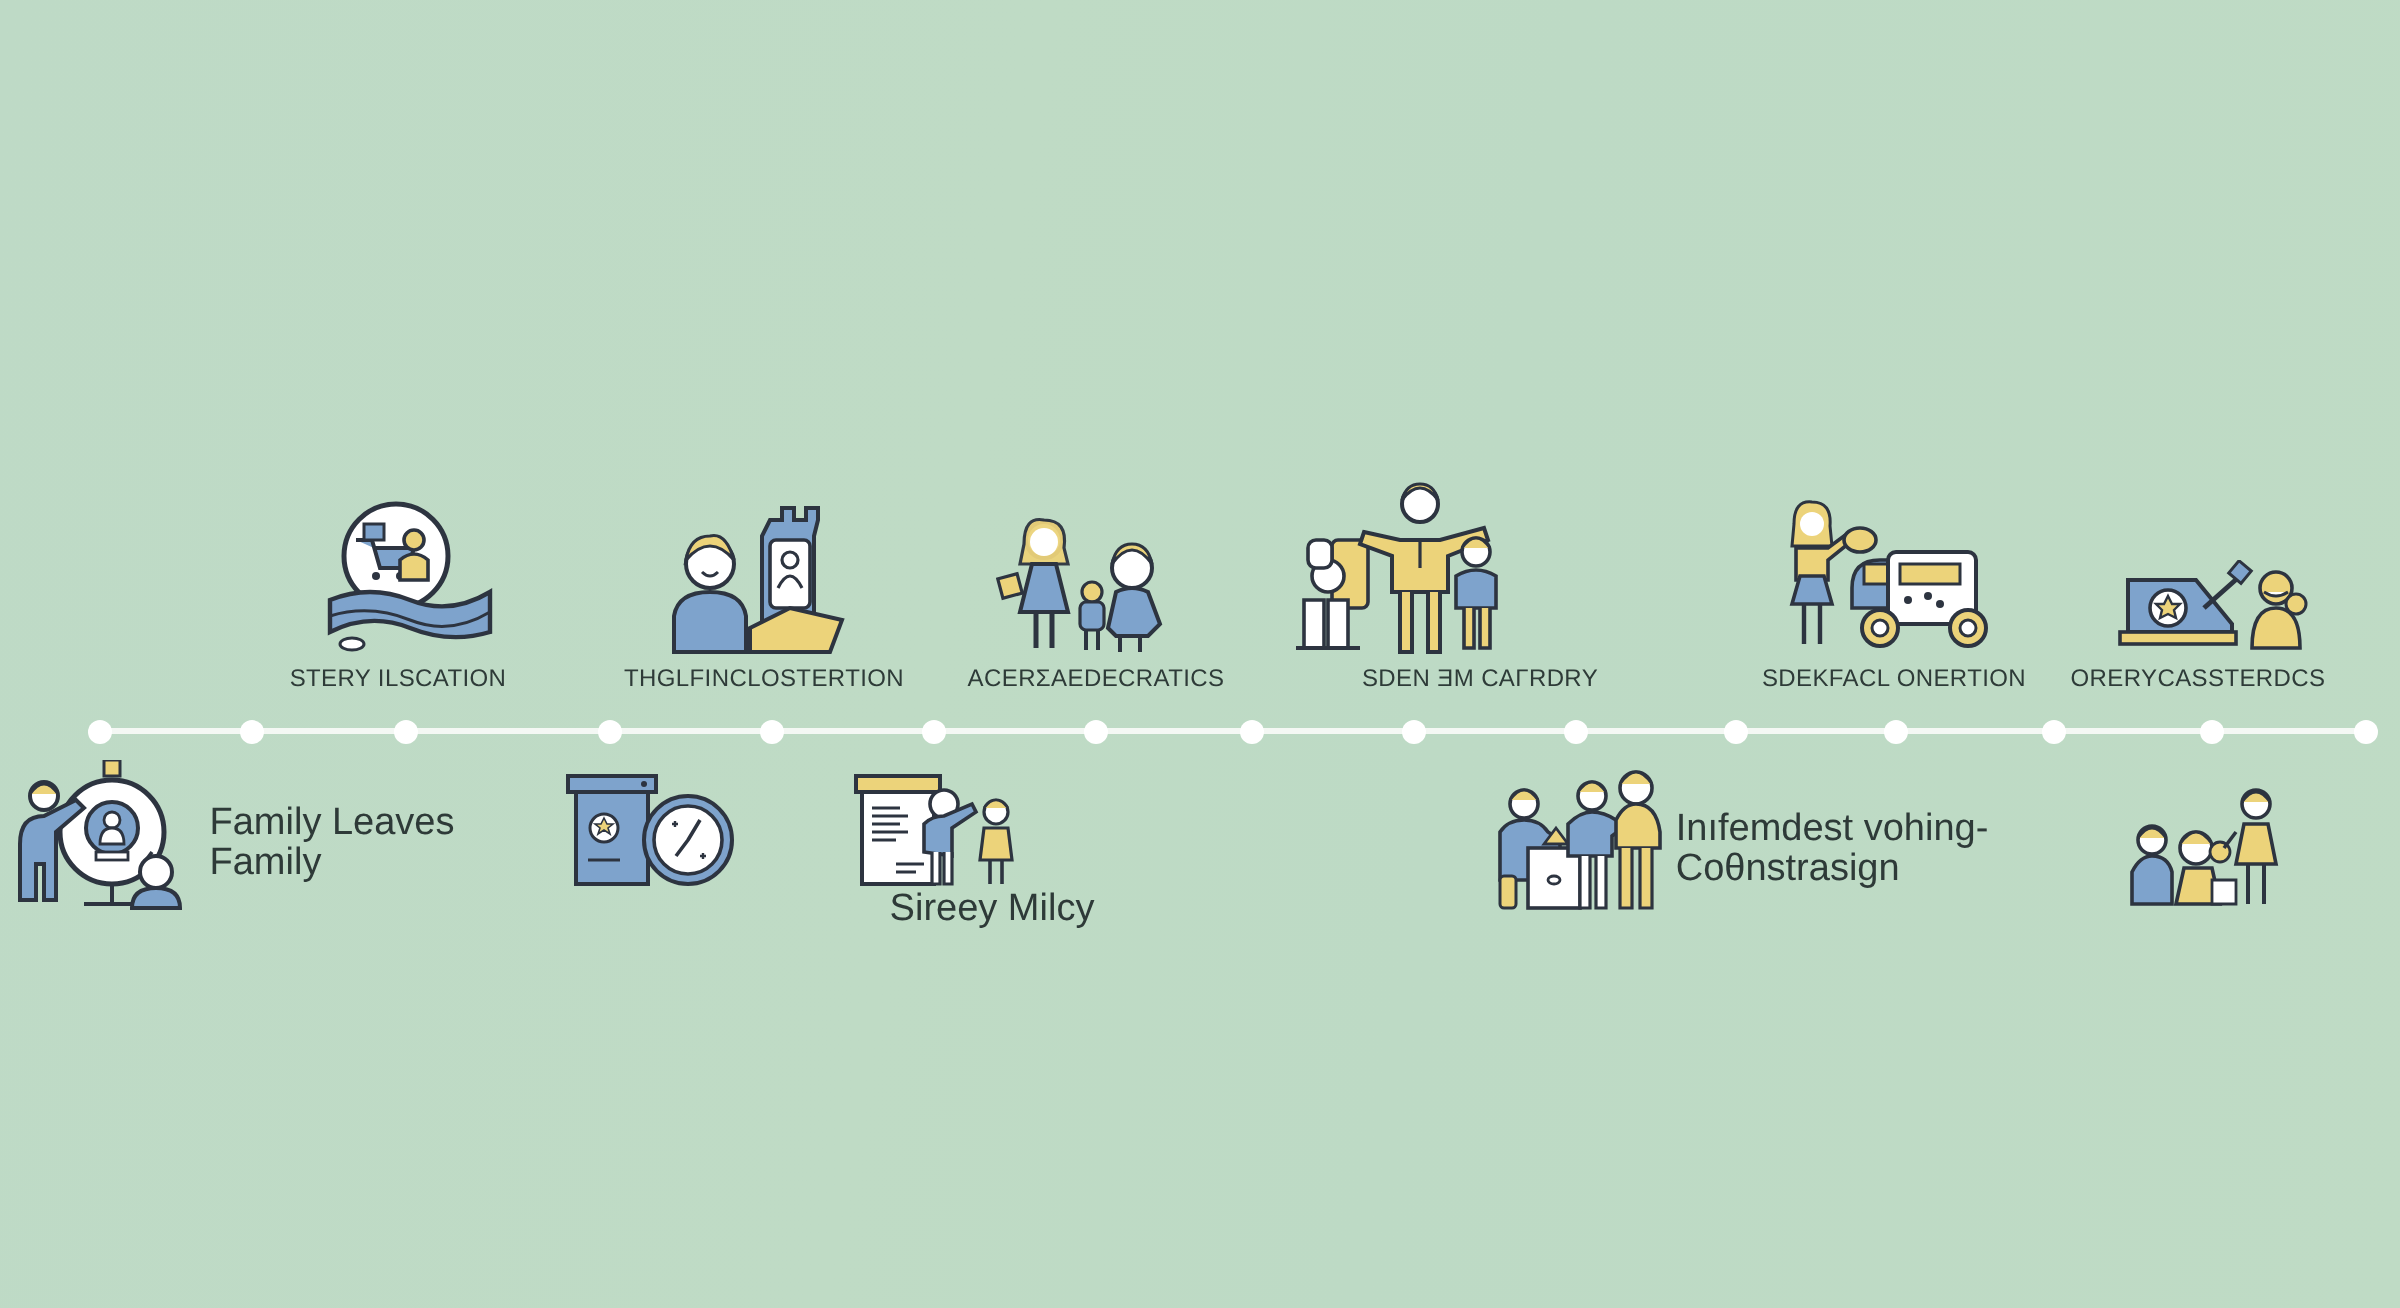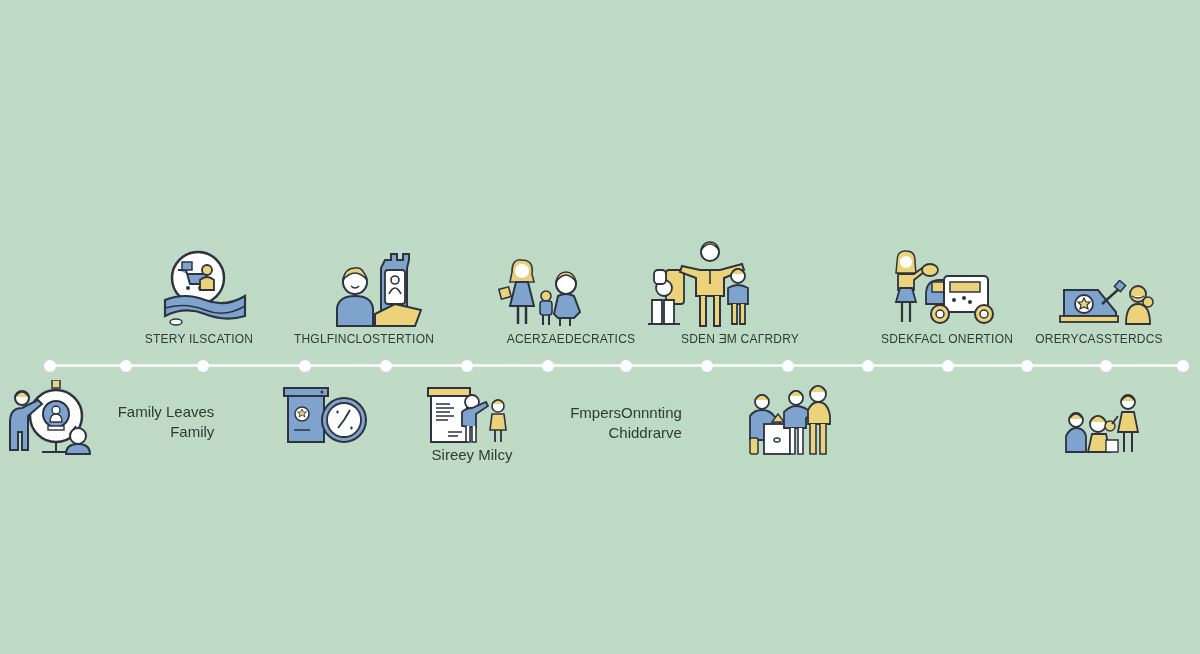--- a/index.html
+++ b/index.html
@@ -3,21 +3,21 @@
 <meta charset="utf-8">
 <style>
   html,body{margin:0;padding:0;}
   body{width:1200px;height:654px;overflow:hidden;background:#bfdbc5;font-family:"Liberation Sans","DejaVu Sans",sans-serif;position:relative;}
   .canvas{position:absolute;left:0;top:0;width:1200px;height:654px;background:linear-gradient(100deg,#bedac6 0%,#bfdbc5 40%,#bddac5 60%,#bfdbc5 100%);}
   .timeline-line{position:absolute;left:50px;top:364px;width:1134px;height:3px;background:#f4f8f4;border-radius:2px;}
   .dot{position:absolute;width:12px;height:12px;margin-left:-6px;margin-top:-6px;border-radius:50%;background:#ffffff;top:366px;}
   .icon{position:absolute;}
   .icon svg{display:block;}
   .top-label{position:absolute;top:332px;font-size:12px;letter-spacing:0.2px;color:#2e3b38;white-space:nowrap;transform:translateX(-50%);font-weight:normal;}
-  .bottom-label{position:absolute;font-size:15px;color:#2e3a38;text-align:right;line-height:20px;white-space:nowrap;transform:translateX(-50%);}
+  .bottom-label{position:absolute;font-size:19px;color:#2e3a38;text-align:left;line-height:20px;white-space:nowrap;transform:translateX(-50%);}
 </style>
 </head>
 <body>
 
 <div class="canvas">
 
   <div class="timeline-line"></div>
 
   <div class="dot" style="left:50px"></div>
   <div class="dot" style="left:126px"></div>
@@ -133,22 +133,22 @@
       <path d="M44 24 l18 -16" stroke="#2d3440" stroke-width="2.5"></path>
       <rect x="58" y="2" width="8" height="8" fill="#7ea3cc" stroke="#2d3440" stroke-width="1.5" transform="rotate(40 62 6)"></rect>
       <circle cx="80" cy="14" r="8" fill="#ecd37a" stroke="#2d3440" stroke-width="1.8"></circle>
       <path d="M74 16 q6 4 12 0" fill="#fff" stroke="#2d3440" stroke-width="1.4"></path>
       <path d="M68 44 q0 -20 12 -20 q12 0 12 20 z" fill="#ecd37a" stroke="#2d3440" stroke-width="1.8"></path>
       <circle cx="90" cy="22" r="5" fill="#ecd37a" stroke="#2d3440" stroke-width="1.5"></circle>
     </svg>
   </div>
 
   <div class="top-label" style="left:199px">STERY ILSCATION</div>
-  <div class="top-label" style="left:364px">THGLFINCLOSTERTION</div>
-  <div class="top-label" style="left:571px">ACERΣAEDECRATICS</div>
+  <div class="top-label" style="left:382px">THGLFINCLOSTERTION</div>
+  <div class="top-label" style="left:548px">ACERΣAEDECRATICS</div>
   <div class="top-label" style="left:740px">SDEN ƎM CAΓRDRY</div>
   <div class="top-label" style="left:947px">SDEKFACL ONERTION</div>
   <div class="top-label" style="left:1099px">ORERYCASSTERDCS</div>
 
   <div class="icon" style="left:4px;top:380px">
     <svg width="90" height="76" viewBox="0 0 90 76">
       <rect x="48" y="0" width="8" height="8" fill="#ecd37a" stroke="#2d3440" stroke-width="1.5"></rect>
       <circle cx="52" cy="36" r="26" fill="#fff" stroke="#2d3440" stroke-width="2.5"></circle>
       <path d="M66 54 l6 -8" stroke="#2d3440" stroke-width="1.8"></path>
       <circle cx="52" cy="34" r="13" fill="#7ea3cc" stroke="#2d3440" stroke-width="2"></circle>
@@ -229,21 +229,21 @@
       <path d="M54 40 l4 -20 h12 l4 20 z" fill="#ecd37a" stroke="#2d3440" stroke-width="1.8"></path>
       <path d="M54 24 l-6 8" stroke="#2d3440" stroke-width="1.8"></path>
       <path d="M60 40 v20 M68 40 v20" stroke="#2d3440" stroke-width="2"></path>
     </svg>
   </div>
 
   <div class="bottom-label" style="left:166px;top:402px">
     <div>Family Leaves</div>
     <div>Family</div>
   </div>
-  <div class="bottom-label" style="left:472px;top:445px">
+  <div class="bottom-label" style="left:496px;top:445px">
     <div>Sireey Milcy</div>
   </div>
-  <div class="bottom-label" style="left:626px;top:403px">
-    <div>FmpersOnnnting</div>
-    <div>Chiddrarve</div>
+  <div class="bottom-label" style="left:916px;top:405px">
+    <div>Inıfemdest vohing-</div>
+    <div>Coθnstrasign</div>
   </div>
 
 </div>
 
 </body></html>

